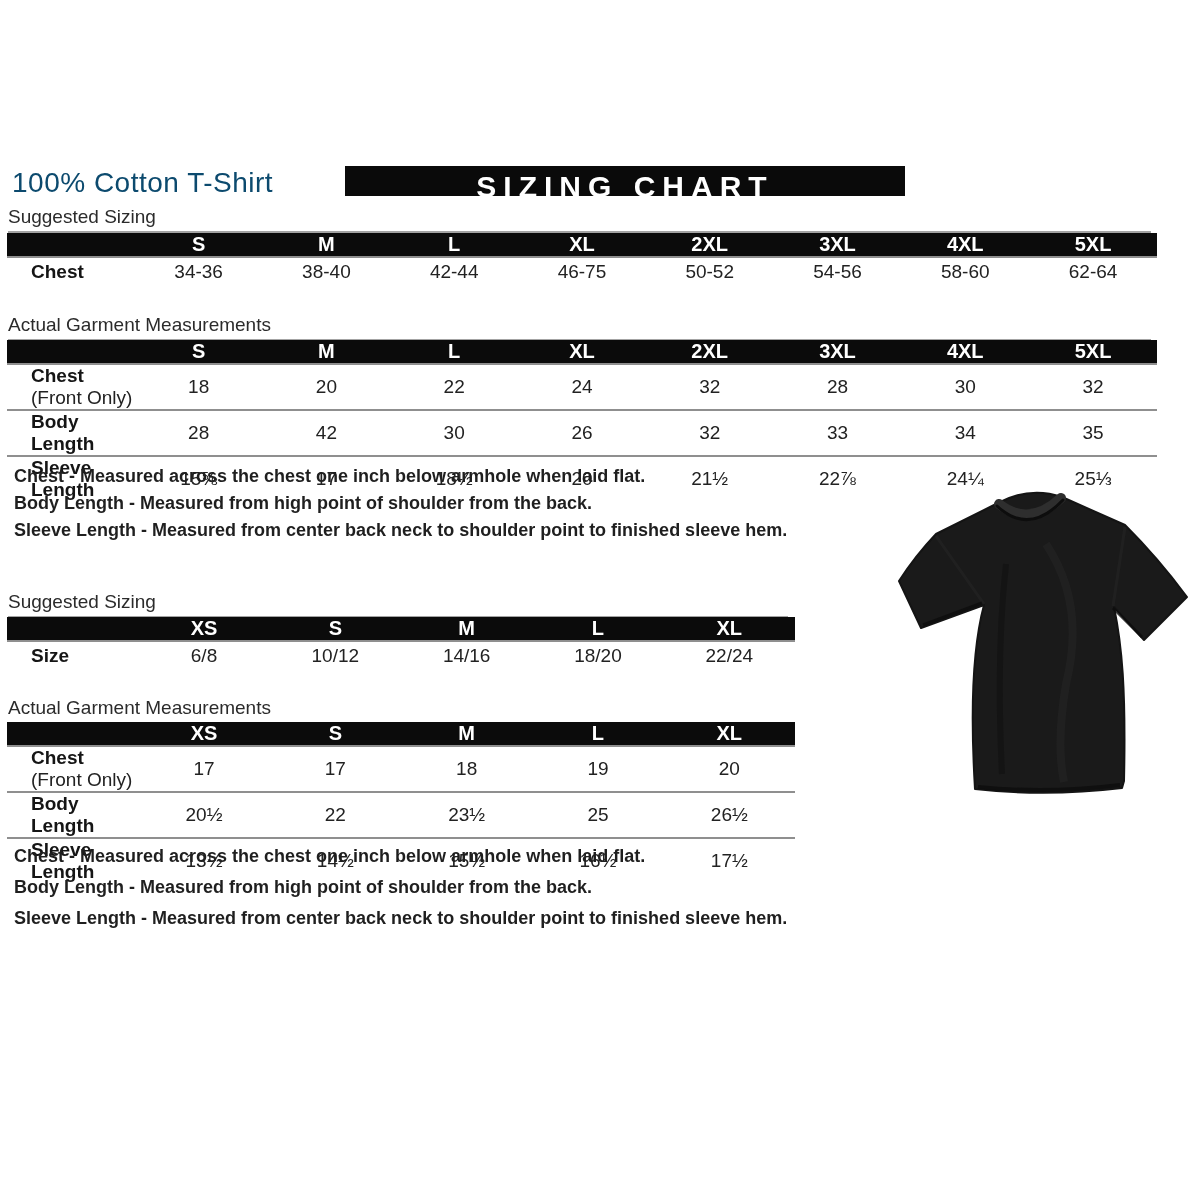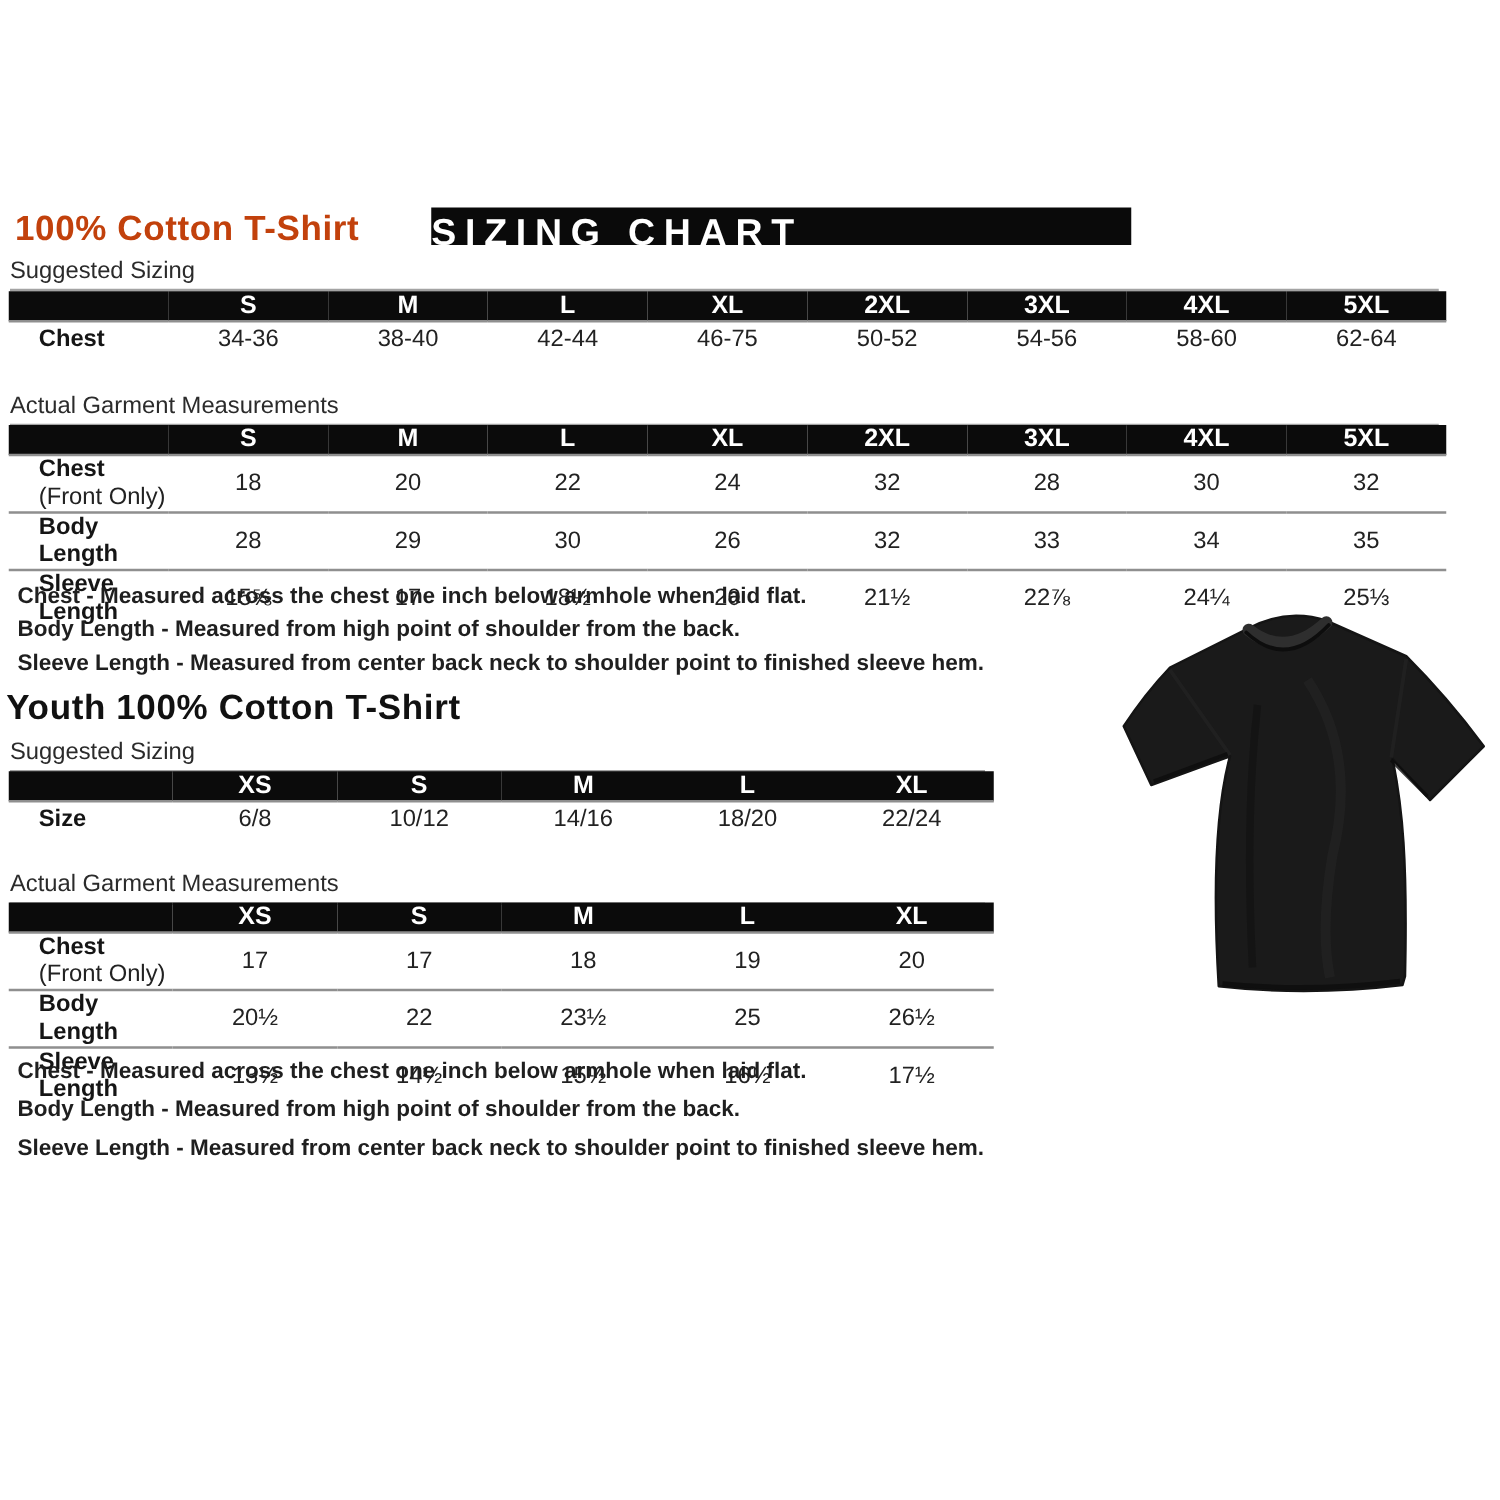--- a/index.html
+++ b/index.html
@@ -8,29 +8,29 @@
     width: 1200px; height: 1200px;
     font-family: "Liberation Sans", "DejaVu Sans", sans-serif;
     color: #1c1c1c;
     position: relative;
     overflow: hidden;
   }
   .canvas { position: absolute; left: 0; top: 0; width: 1200px; height: 1200px; }
 
   .page-title {
     position: absolute; left: 12px; top: 167px;
-    font-size: 28px; font-weight: 700; color: #c2410c;
+    font-size: 28px; font-weight: 400; color: #0c4a6e;
     letter-spacing: 0.5px;
   }
   .banner {
     position: absolute; left: 345px; top: 166px;
     width: 560px; height: 30px;
     background: #0a0a0a; color: #ffffff;
     font-size: 30px; font-weight: 700; letter-spacing: 7px;
-    line-height: 42px;
+    text-align: center; line-height: 42px;
   }
   .youth-title {
     position: absolute; left: 5px; top: 550px;
     font-size: 28px; font-weight: 700; color: #111;
     letter-spacing: 0.5px;
   }
   .subhead {
     position: absolute;
     font-size: 19px; color: #2b2b2b;
     border-bottom: 2px solid #a3a3a3;
@@ -127,21 +127,21 @@
           <td>22</td>
           <td>24</td>
           <td>32</td>
           <td>28</td>
           <td>30</td>
           <td>32</td>
         </tr>
         <tr>
           <td class="label-col"><b>Body Length</b></td>
           <td>28</td>
-          <td>29</td>
+          <td>42</td>
           <td>30</td>
           <td>26</td>
           <td>32</td>
           <td>33</td>
           <td>34</td>
           <td>35</td>
         </tr>
         <tr>
           <td class="label-col"><b>Sleeve Length</b></td>
           <td>15⅝</td>
@@ -155,21 +155,20 @@
         </tr>
       </tbody>
     </table>
 
   <div class="notes notes-adult" style="left:14px; top:463px;">
     <p>Chest - Measured across the chest one inch below armhole when laid flat.</p>
     <p>Body Length - Measured from high point of shoulder from the back.</p>
     <p>Sleeve Length - Measured from center back neck to shoulder point to finished sleeve hem.</p>
   </div>
 
-  <div class="youth-title">Youth 100% Cotton T-Shirt</div>
 
   <div class="subhead" style="left:8px; top:591px; width:780px;">Suggested Sizing</div>
   <table class="size-table w-youth" style="left:7px; top:617px;">
       <thead>
         <tr>
           <th class="label-col"></th>
           <th>XS</th>
           <th>S</th>
           <th>M</th>
           <th>L</th>

